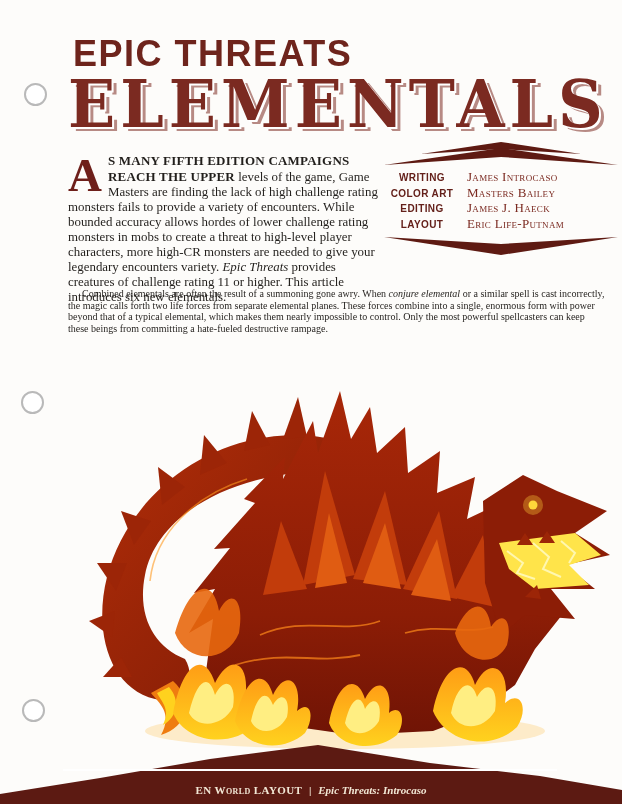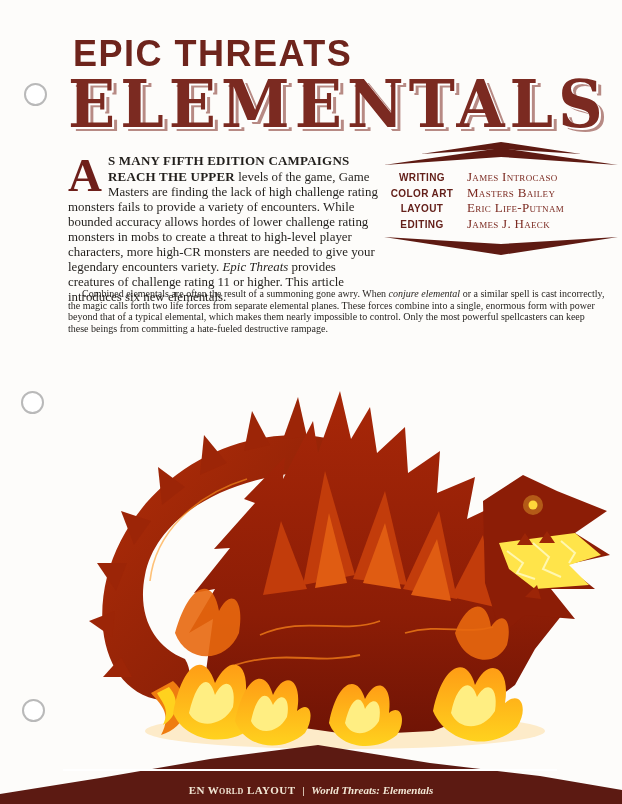--- a/index.html
+++ b/index.html
@@ -85,26 +85,26 @@
   <div class="credit-rows">
     <div class="credit-row">
       <span class="credit-label">WRITING</span>
       <span class="credit-value">James Introcaso</span>
     </div>
     <div class="credit-row">
       <span class="credit-label">COLOR ART</span>
       <span class="credit-value">Masters Bailey</span>
     </div>
     <div class="credit-row">
+      <span class="credit-label">EDITING</span>
+      <span class="credit-value">James J. Haeck</span>
+    </div>
+    <div class="credit-row">
       <span class="credit-label">LAYOUT</span>
       <span class="credit-value">Eric Life-Putnam</span>
-    </div>
-    <div class="credit-row">
-      <span class="credit-label">EDITING</span>
-      <span class="credit-value">James J. Haeck</span>
     </div>
   </div>
   <div class="orn">
     <svg width="234" height="24" viewBox="0 0 234 24">
       <path d="M0,3 L117,10 L234,3 L117,21 Z" fill="#5e1a12"></path>
     </svg>
   </div>
 </div>
 
 <div class="para2">
@@ -215,14 +215,14 @@
 
 <div class="footer">
   <svg width="622" height="62" viewBox="0 0 622 62">
     <path fill="#5c1a12" d="M0,62 L0,52 L100,36 L210,17 L318,3 L430,21 L540,34 L622,48 L622,62 Z"></path>
     <rect x="63" y="27" width="494" height="2" fill="#ffffff"></rect>
   </svg>
 </div>
 <div class="footer-text">
   <span class="footer-brand">EN World LAYOUT</span>
   <span class="footer-sep">|</span>
-  <span class="footer-article">World Threats: Elementals</span>
+  <span class="footer-article">Epic Threats: Introcaso</span>
 </div>
 
 </body></html>

